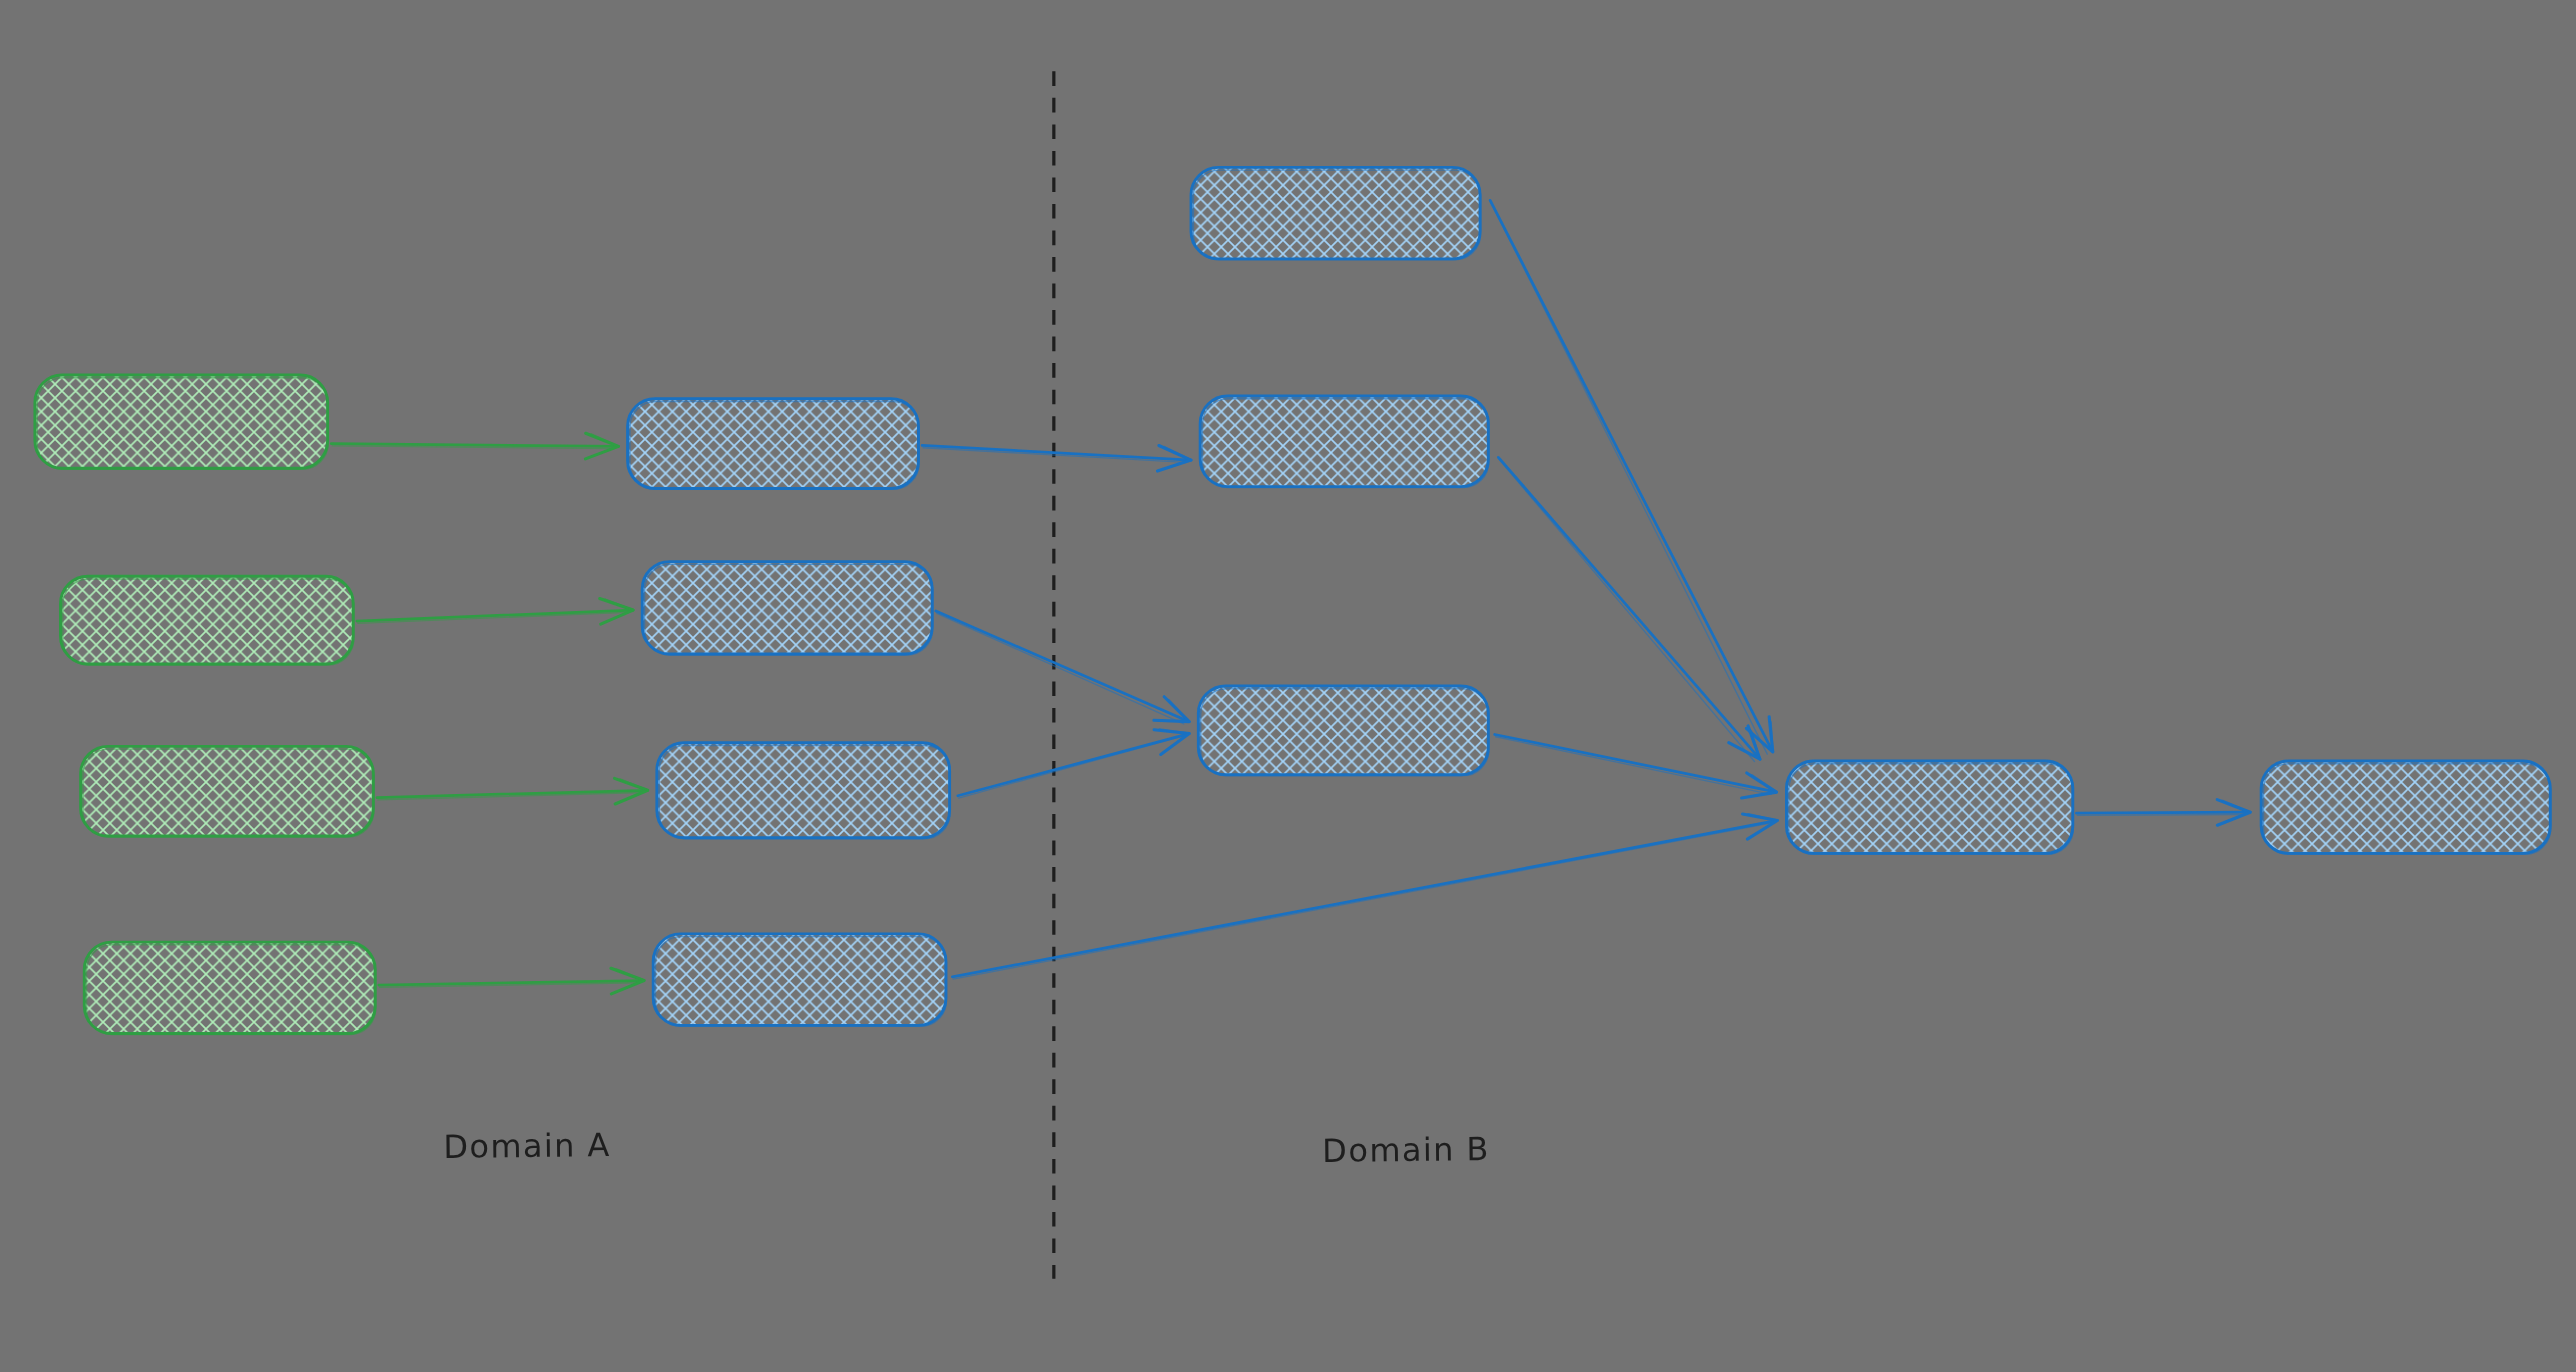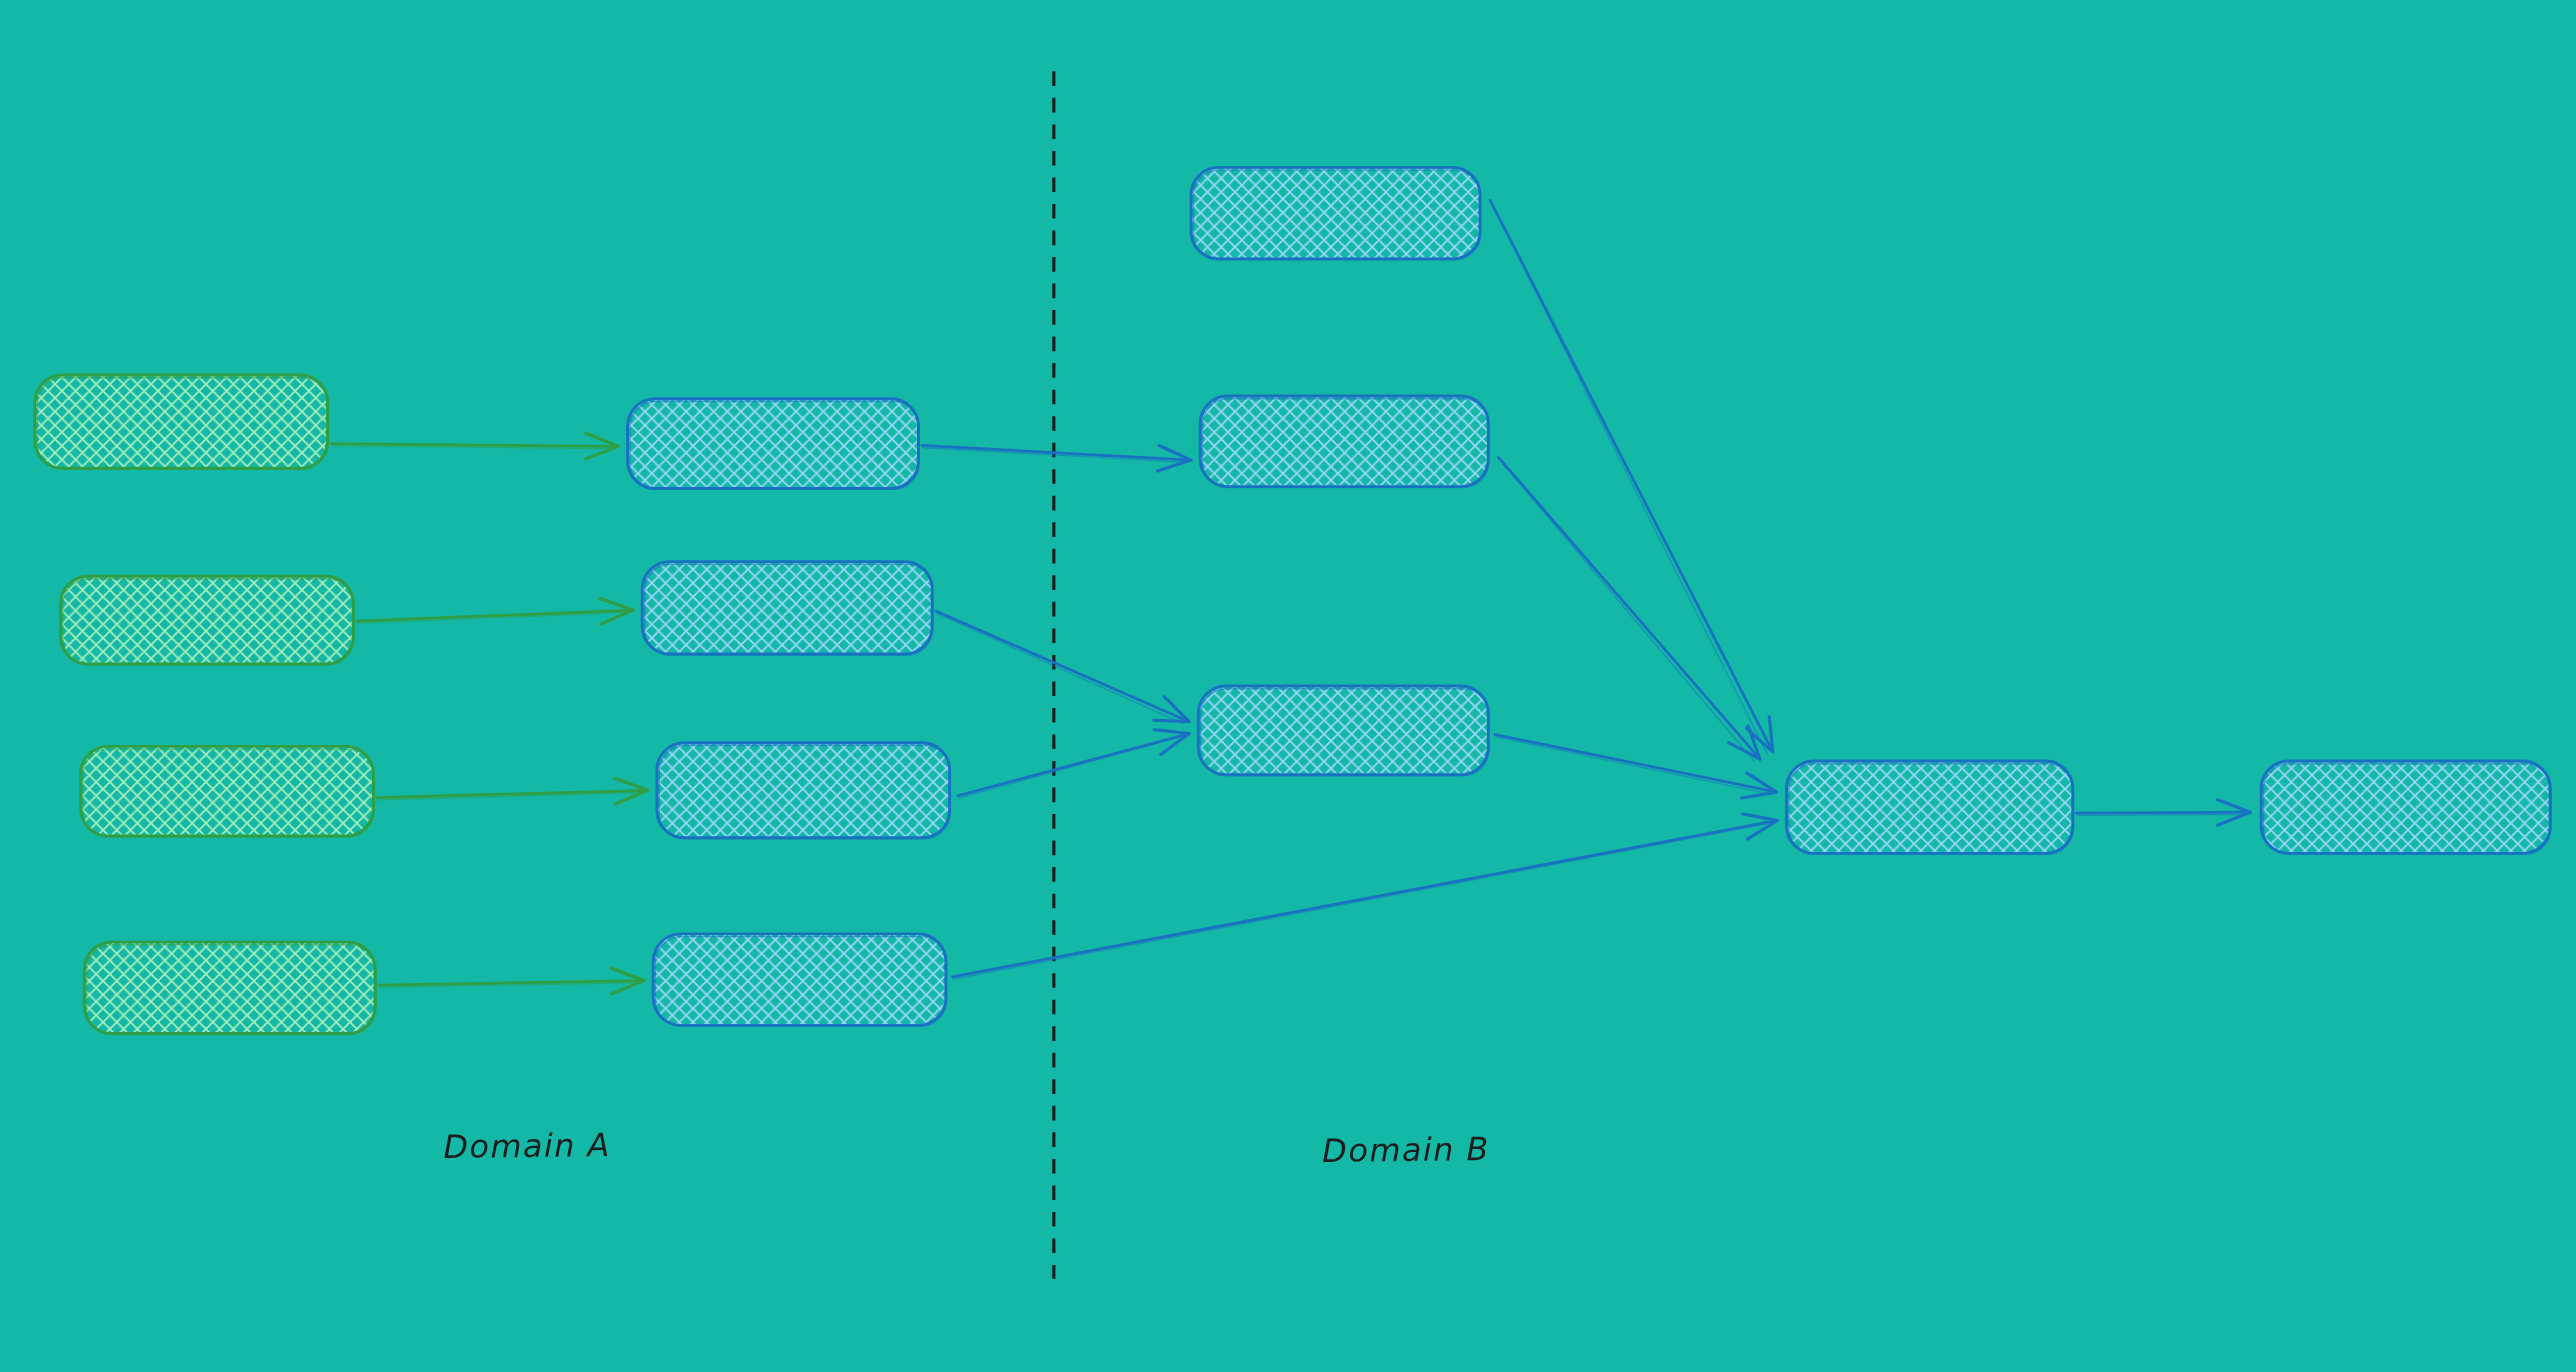--- a/index.html
+++ b/index.html
@@ -19,21 +19,21 @@
     font-weight: normal;
     letter-spacing: 1.4px;
     color: #1e1e1e;
     white-space: nowrap;
     user-select: none;
   }
 </style>
 </head>
 <body>
 
-<div class="canvas" id="canvas" style="width: 2576px; height: 1372px; background: #14b8a6; font-style: italic;">
+<div class="canvas" id="canvas" style="width: 2576px; height: 1372px; background: #737373;">
   <svg id="diagram-svg" xmlns="http://www.w3.org/2000/svg" width="2576" height="1372" viewBox="0 0 2816 1500">
       <defs>
         <pattern id="hatch-green" width="15" height="15" patternUnits="userSpaceOnUse">
           <path d="M0 0 L15 15 M15 0 L0 15 M-2 13 L2 17 M13 -2 L17 2" stroke="#b2f2bb" stroke-width="1.8" fill="none" opacity="0.95"></path>
         </pattern>
         <marker id="arrow-green" orient="auto" markerUnits="userSpaceOnUse" markerWidth="96" markerHeight="64" refX="0" refY="0" viewBox="-48 -32 96 64" overflow="visible">
           <path d="M-36 -14 L0 0 L-36 14" fill="none" stroke="#2f9e44" stroke-width="3.4" stroke-linecap="round" stroke-linejoin="round"></path>
           <path d="M-30 -13 L-2 -1" fill="none" stroke="#2f9e44" stroke-width="2" stroke-linecap="round" opacity="0.7"></path>
         </marker>
         <pattern id="hatch-blue" width="15" height="15" patternUnits="userSpaceOnUse">

